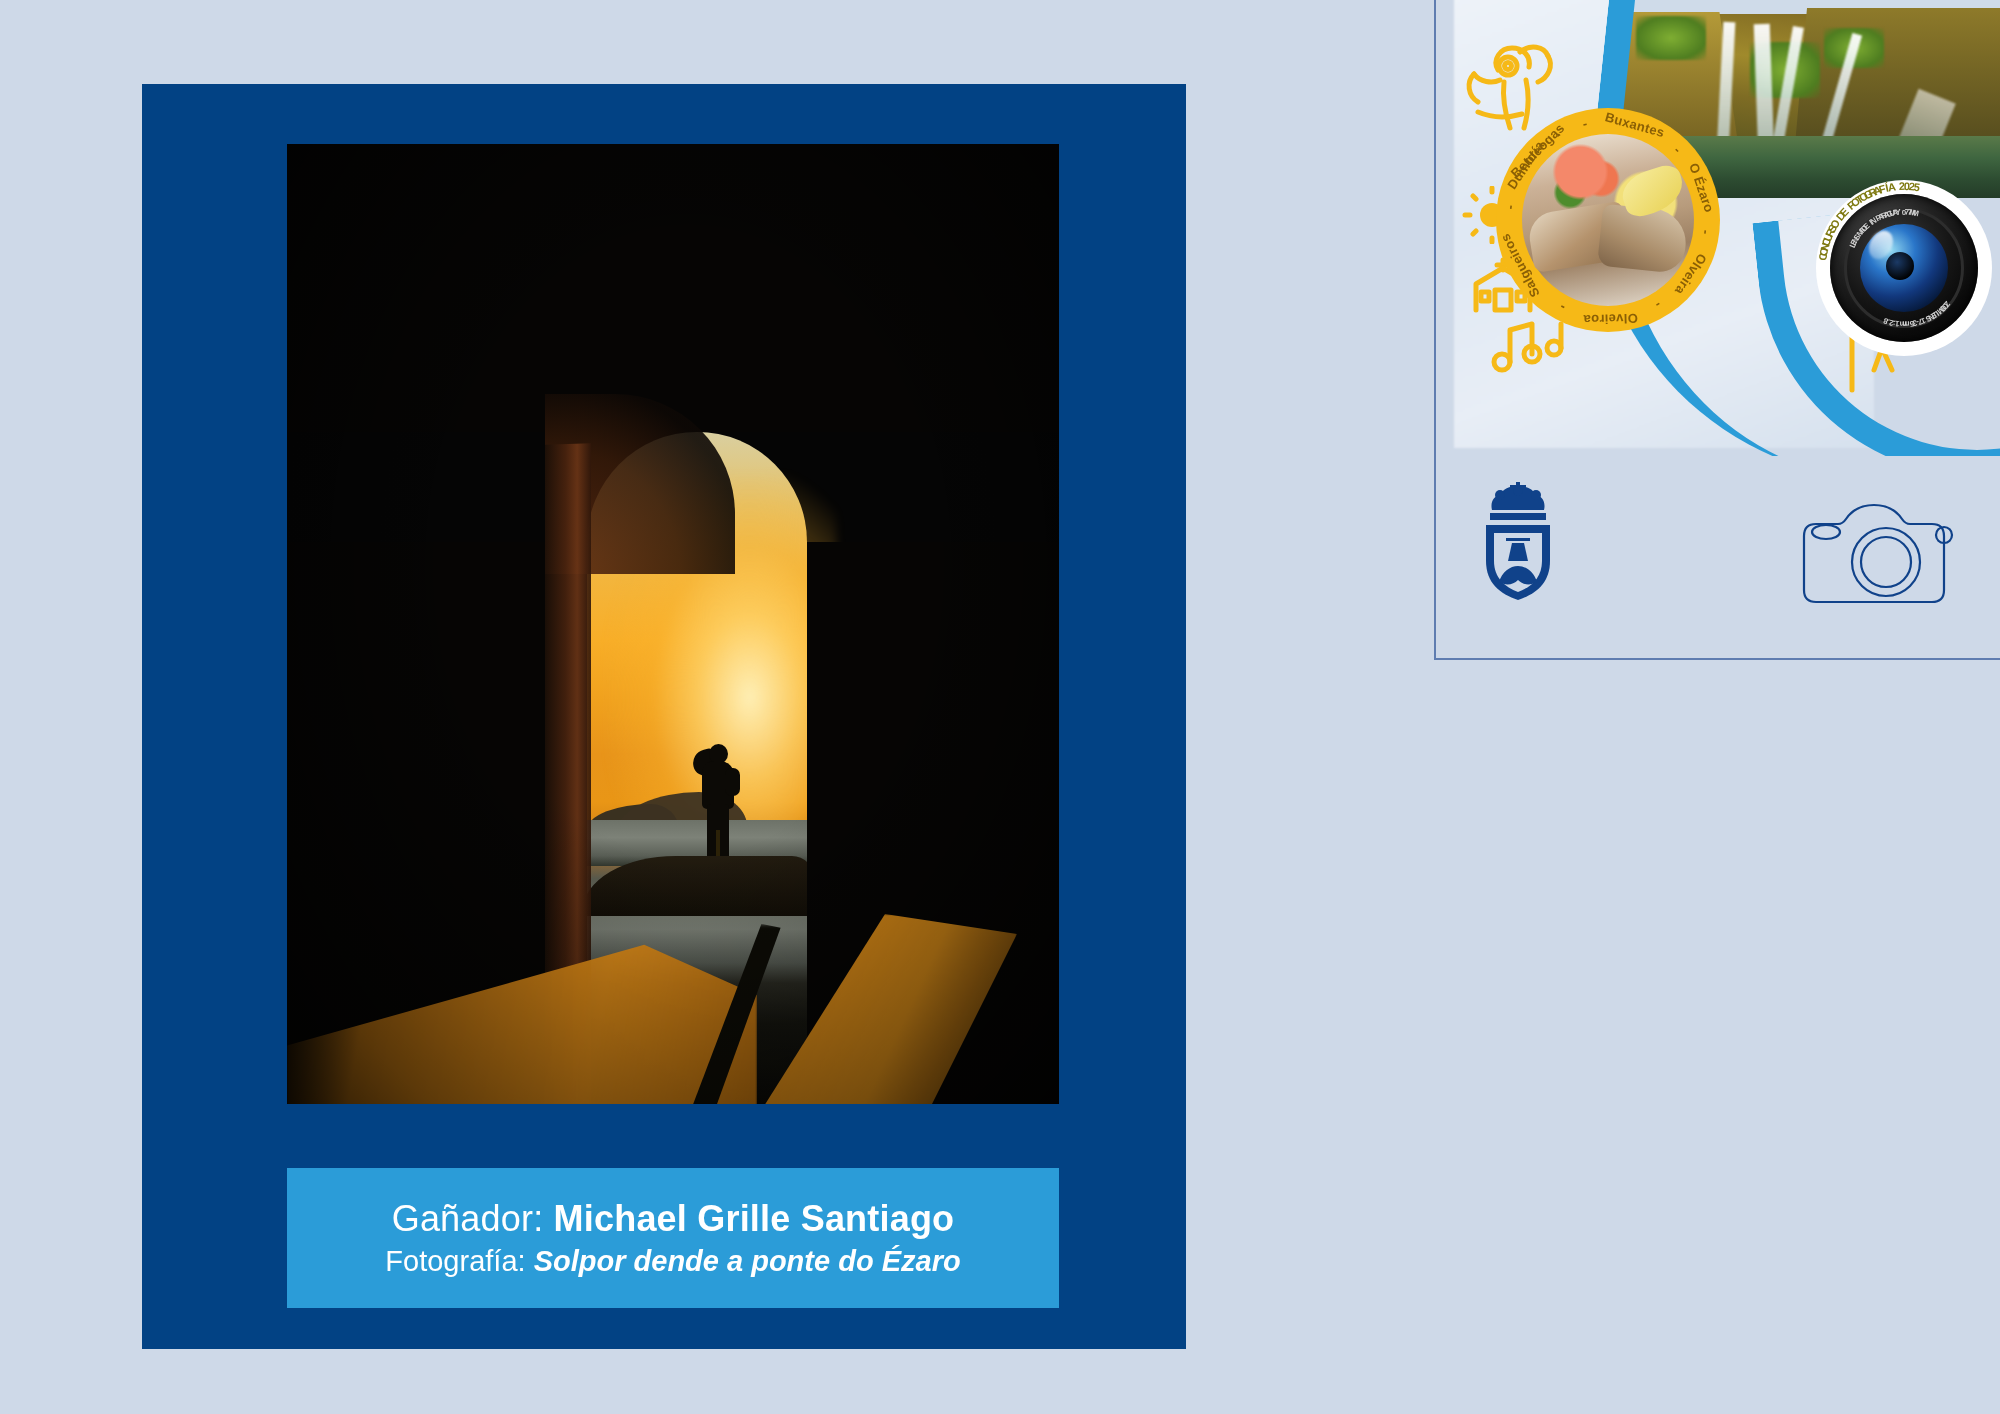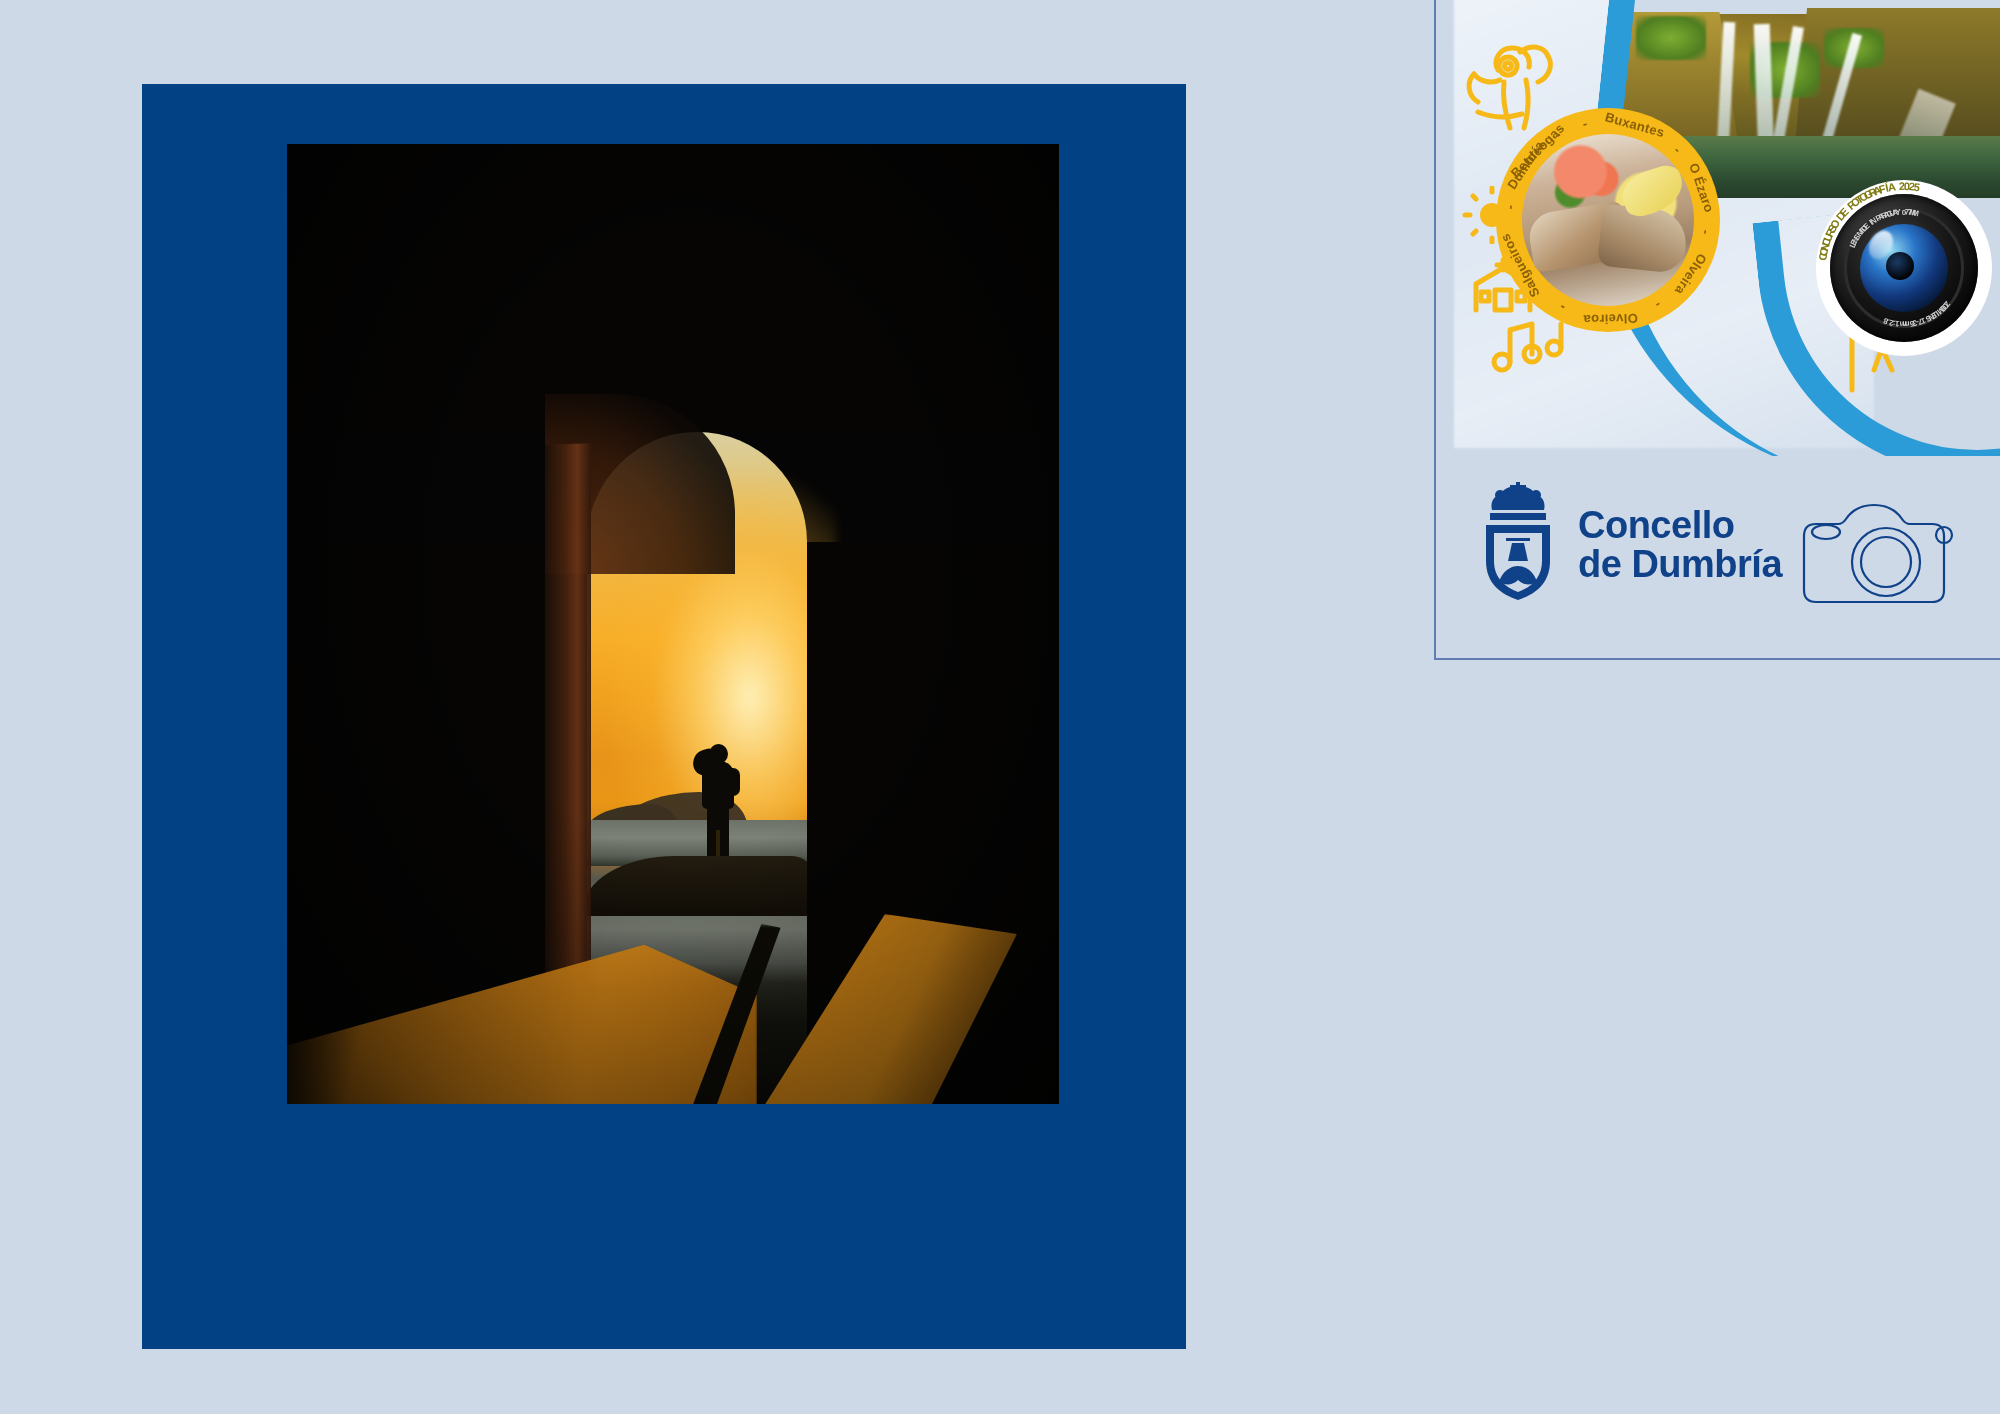--- a/index.html
+++ b/index.html
@@ -275,20 +275,30 @@
     <div class="ph" id="ph-wall-l"></div>
     <div class="ph" id="ph-wall-r"></div>
     <div class="ph" id="ph-jamb-top"></div>
     <div class="ph" id="ph-jamb"></div>
     <div class="ph" id="ph-beam1"></div>
     <div class="ph" id="ph-beamdark"></div>
     <div class="ph" id="ph-beam2"></div>
     <div class="ph" id="ph-vig"></div>
   </div>
 
+  <div id="caption">
+    <div class="line1">
+      <span>Gañador:</span>
+      <b>Michael Grille Santiago</b>
+    </div>
+    <div class="line2">
+      <span>Fotografía:</span>
+      <i>Solpor dende a ponte do Ézaro</i>
+    </div>
+  </div>
 </div>
 
 <div id="sponsor-panel">
 
   <div id="poster">
     <div id="poster-wash"></div>
 
     <div id="waterfall">
       <div id="wf-sky"></div>
       <div class="wf-cliff" style="left:0;top:14px;width:120px;height:150px;transform:skewX(8deg);"></div>
@@ -487,24 +497,20 @@
       <g fill="#ced9e8">
         <path d="M20 53h48v28c0 17-11 26-24 31-13-5-24-14-24-31z"></path>
       </g>
       <g fill="#10428a">
         <rect x="32" y="58" width="24" height="3"></rect>
         <path d="M38 63h12l4 18H34z"></path>
         <path d="M44 86c-8 0-16 6-19 16 7 4 14 3 19-2 5 5 12 6 19 2-3-10-11-16-19-16z"></path>
       </g>
     </svg>
 
-    <div id="concello-text">
-      <div>Concello</div>
-      <div>de Dumbría</div>
-    </div>
 
     <svg id="cam-outline" viewBox="0 0 180 120" fill="none" stroke="#10428a" stroke-width="2.2">
       <path d="M8 44c0-8 4-12 12-12h22c4 0 6-2 8-5 6-9 14-14 28-14s22 5 28 14c2 3 4 5 8 5h22c8 0 12 4 12 12v54c0 8-4 12-12 12H20c-8 0-12-4-12-12z"></path>
       <circle cx="90" cy="70" r="34"></circle>
       <circle cx="90" cy="70" r="25"></circle>
       <ellipse cx="30" cy="40" rx="14" ry="7"></ellipse>
       <circle cx="148" cy="43" r="8"></circle>
     </svg>
   </div>
 </div>

